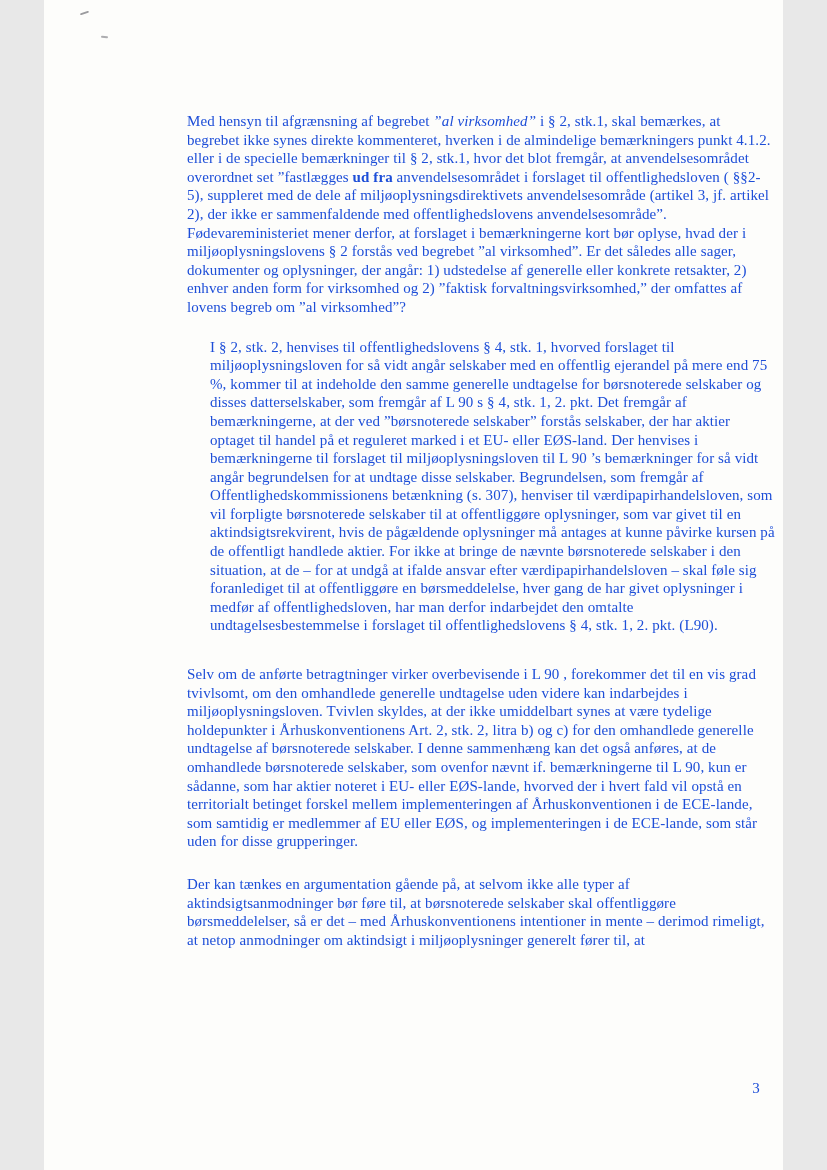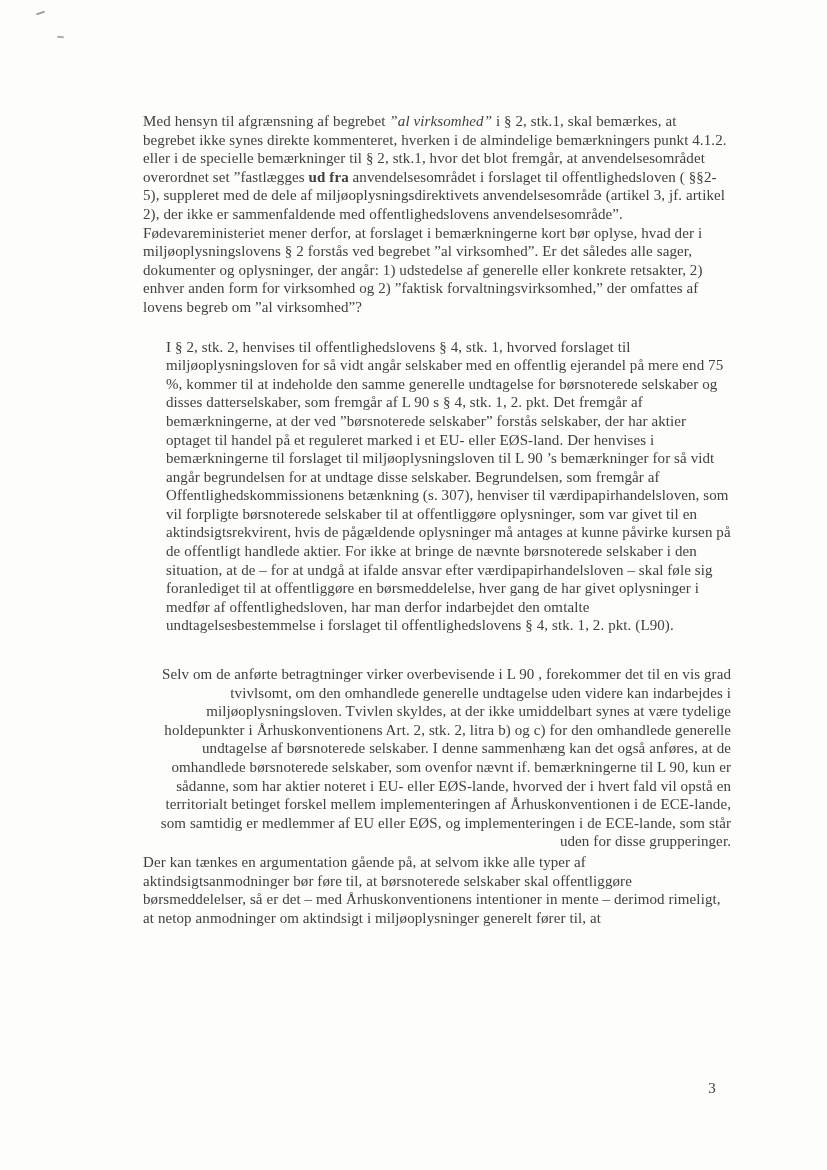--- a/index.html
+++ b/index.html
@@ -2,44 +2,44 @@
 <html lang="da"><head>
 <meta charset="utf-8">
 <style>
   html, body {
     margin: 0;
     padding: 0;
     background: #e8e8e8;
   }
   .page {
     position: relative;
-    width: 827px;
+    width: 739px;
     height: 1170px;
     margin: 0 auto;
     background: #fdfdfb;
     overflow: hidden;
     font-family: "Liberation Serif", "DejaVu Serif", serif;
-    color: #404040;
+    color: #1d4ed8;
   }
   .content {
     position: absolute;
     left: 143px;
     top: 112px;
     width: 588px;
     font-size: 15px;
     line-height: 18.6px;
     text-align: left;
     letter-spacing: 0.1px;
   }
   .content p {
     margin: 0;
   }
   .content p.para-1 { margin-bottom: 21px; }
   .content p.para-2 { margin-bottom: 30px; margin-left: 23px; }
-  .content p.para-3 { margin-bottom: 2px; text-align: right; }
+  .content p.para-3 { margin-bottom: 24px; }
   .content p.para-4 { margin-bottom: 16px; }
   .italic { font-style: italic; }
   .bold   { font-weight: bold; }
   .page-number {
     position: absolute;
     left: 700px;
     top: 1080px;
     width: 24px;
     font-size: 15px;
     text-align: center;

